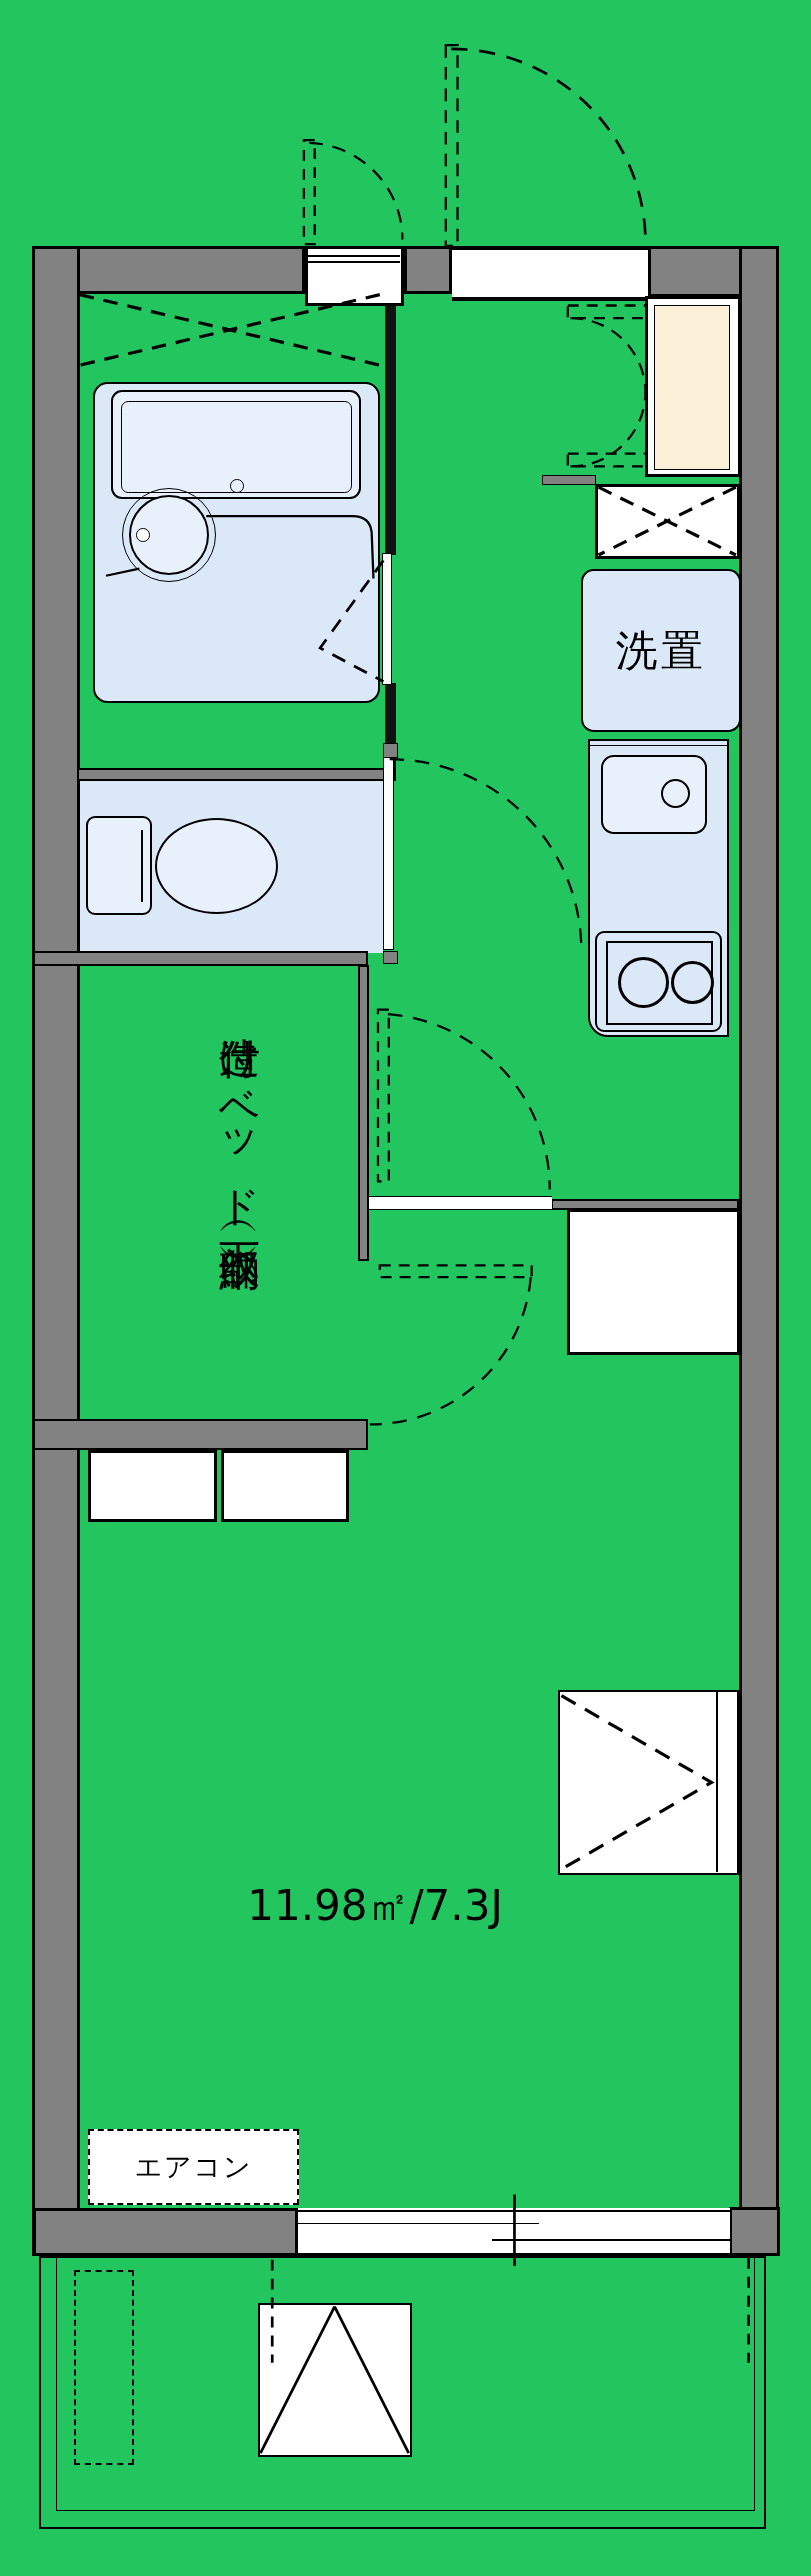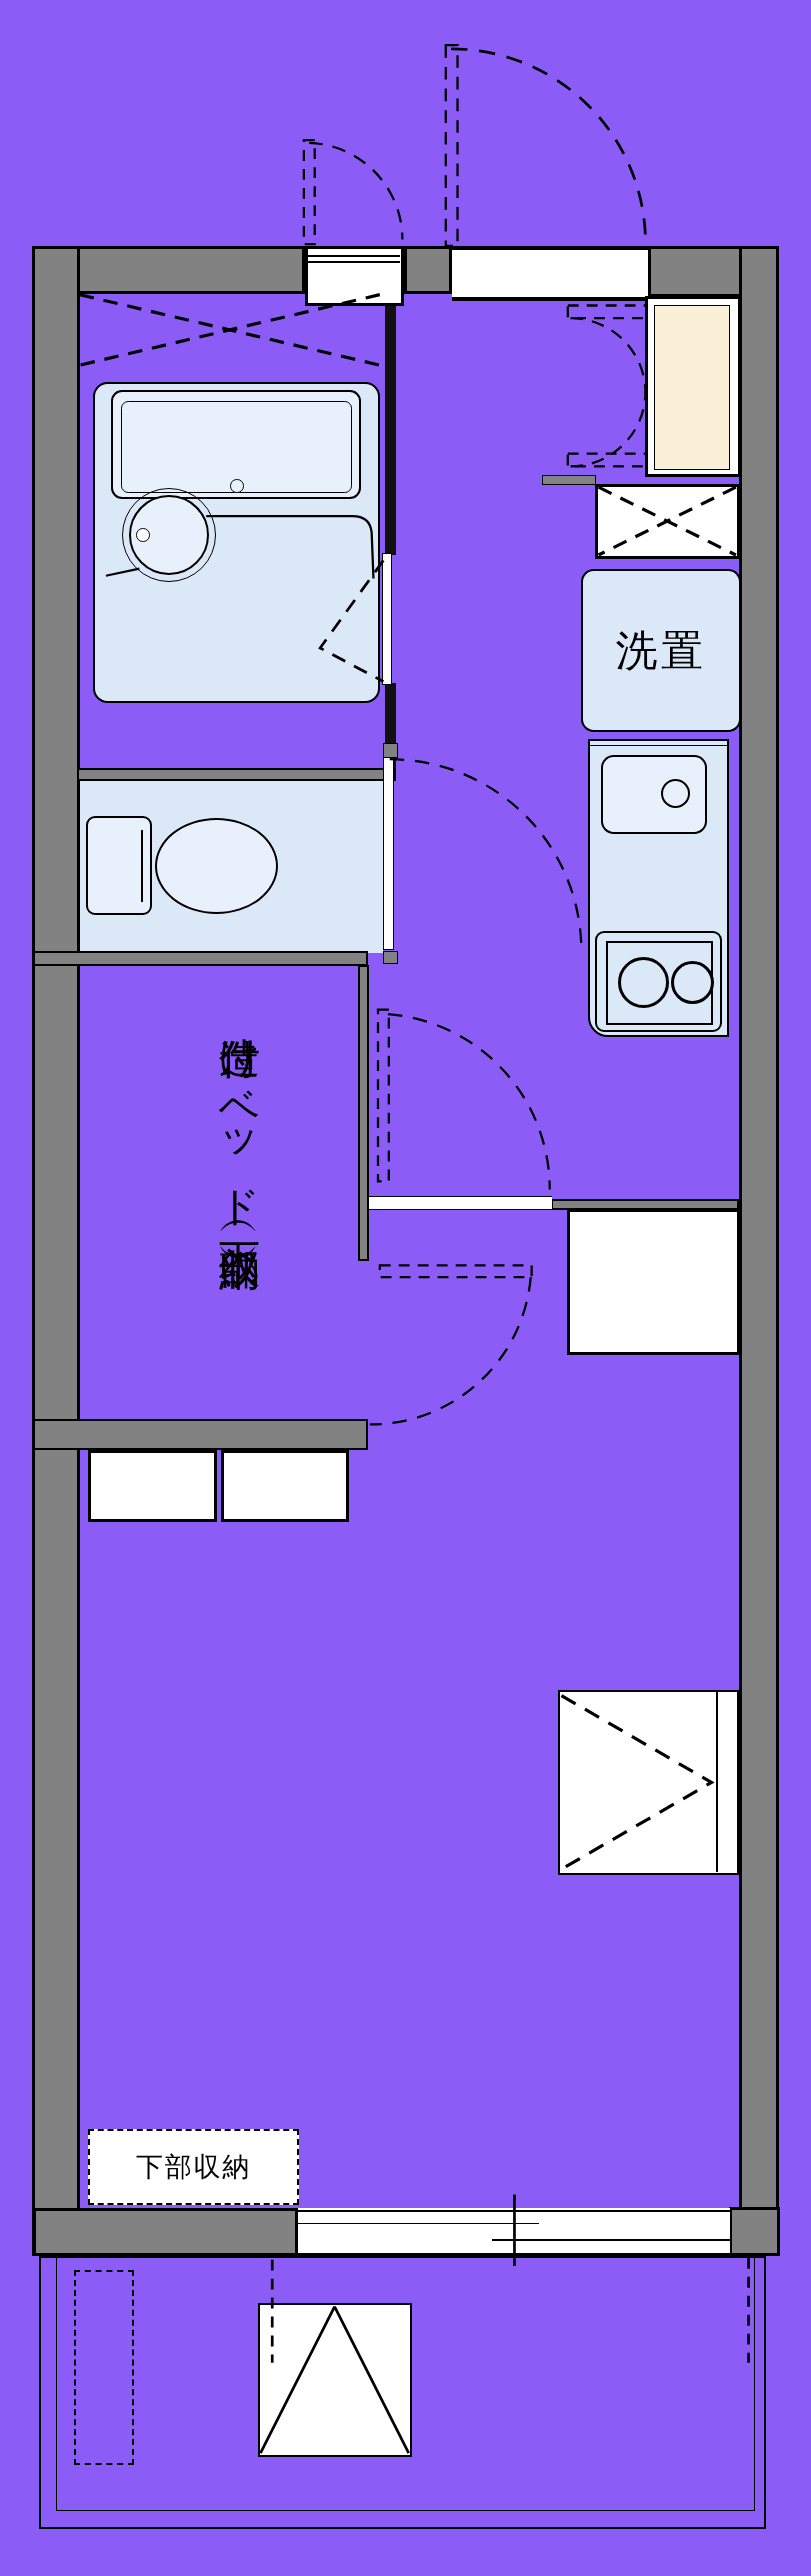--- a/index.html
+++ b/index.html
@@ -1,16 +1,16 @@
 <!DOCTYPE html>
 <html style="font-size:14.5px"><head>
 <meta charset="utf-8">
 <style>
   html,body{margin:0;padding:0;background:#fff;}
-  .plan{position:relative;width:812px;height:2576px;background:#8b5cf6;overflow:hidden;
+  .plan{position:relative;width:812px;height:2576px;background:#22c55e;overflow:hidden;
         font-family:"DejaVu Sans","Liberation Sans",sans-serif;color:#000;}
   .abs{position:absolute;box-sizing:border-box;}
   
   .w{position:absolute;box-sizing:border-box;background:#828282;border:3.6px solid #000;}
   .w3{position:absolute;box-sizing:border-box;background:#828282;border:2.7px solid #000;}
   .wk{position:absolute;box-sizing:border-box;background:#111;}
   
   .box{position:absolute;box-sizing:border-box;background:#fff;border:3.6px solid #000;}
   .box3{position:absolute;box-sizing:border-box;background:#fff;border:2.7px solid #000;}
   
@@ -88,27 +88,28 @@
   <div class="fix" style="left:606px;top:941px;width:107px;height:84px;background:transparent;"></div>
   <div class="fix circ" style="left:618px;top:957px;width:51px;height:51px;background:transparent;border-width:3.6px;"></div>
   <div class="fix circ" style="left:671px;top:961px;width:43px;height:43px;background:transparent;border-width:3.6px;"></div>
 
   <div class="box" style="left:567px;top:1209px;width:173px;height:146px;"></div>
 
   <div class="lbl vtext" style="left:161px;top:1005px;width:105px;height:289px;font-size:41px;line-height:52px;letter-spacing:2.7px;align-items:flex-start;justify-content:flex-start;">造付けベッド（下部収納）</div>
   <div class="box" style="left:88px;top:1450px;width:129px;height:72px;"></div>
   <div class="box" style="left:221px;top:1450px;width:128px;height:72px;"></div>
 
+  <div class="lbl" style="left:149px;top:1880px;width:452px;height:52px;font-size:42px;">11.98㎡/7.3J</div>
 
   <div class="box3" style="left:558px;top:1690px;width:181px;height:185px;">
     <div class="abs" style="left:156px;top:0;width:1.8px;height:180px;background:#000;"></div>
   </div>
 
   <div class="abs" style="left:88px;top:2129px;width:211px;height:76px;border:2.7px dashed #000;background:#fff;">
-    <div class="lbl" style="left:0;top:0;width:100%;height:100%;font-size:27px;letter-spacing:1.8px;">下部収納</div>
+    <div class="lbl" style="left:0;top:0;width:100%;height:100%;font-size:27px;letter-spacing:1.8px;">エアコン</div>
   </div>
 
   <div class="abs" style="left:298px;top:2208px;width:432px;height:48px;background:#fff;">
     <div class="abs" style="left:0;top:1.8px;width:100%;height:1.8px;background:#000;"></div>
     <div class="abs" style="left:0;top:14.5px;width:241px;height:1.8px;background:#000;"></div>
     <div class="abs" style="left:194px;top:31px;width:238px;height:1.8px;background:#000;"></div>
     <div class="abs" style="left:0;top:45px;width:100%;height:2.7px;background:#000;"></div>
   </div>
 
   <div class="abs" style="left:39px;top:2256px;width:727px;height:273px;border:2.7px solid #000;background:transparent;"></div>

